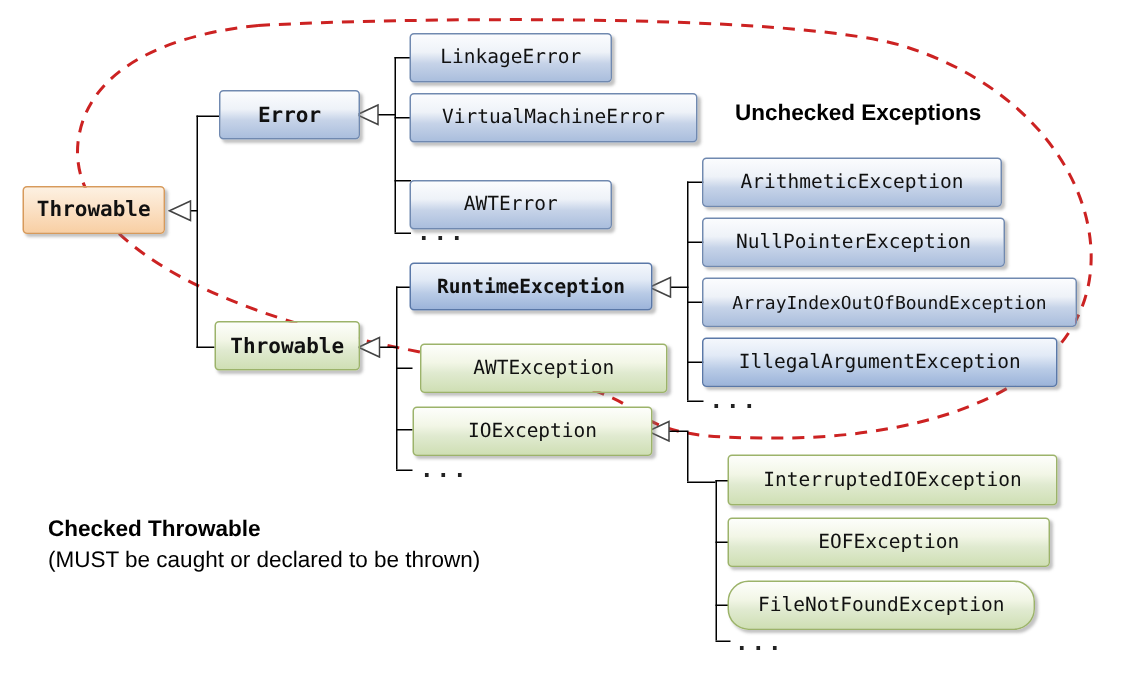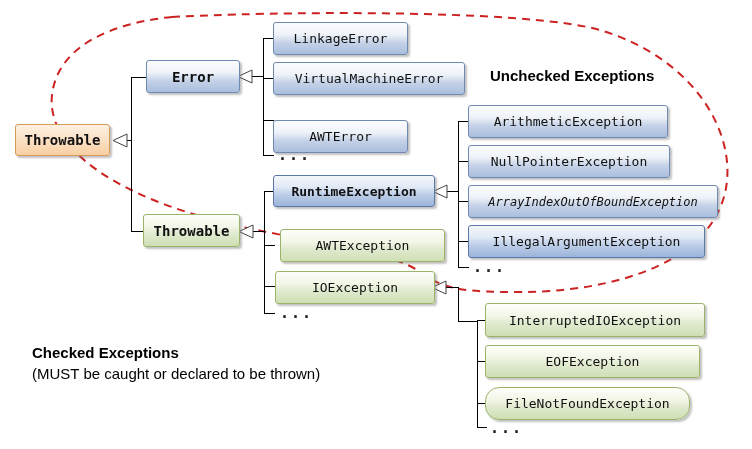--- a/index.html
+++ b/index.html
@@ -158,28 +158,28 @@
   <div class="node blue" style="left:273px;top:104px;width:135px;height:33px;margin-top:16px;">AWTError</div>
   <div class="dots" style="left:278px;top:146px;">...</div>
 
   <div class="node strong-blue bold" style="left:273px;top:175px;width:162px;height:32px;">RuntimeException</div>
   <div class="node green" style="left:280px;top:229px;width:165px;height:33px;">AWTException</div>
   <div class="node green" style="left:275px;top:271px;width:160px;height:33px;">IOException</div>
   <div class="dots" style="left:280px;top:304px;">...</div>
 
   <div class="node blue" style="left:468px;top:105px;width:200px;height:33px;">ArithmeticException</div>
   <div class="node blue" style="left:468px;top:145px;width:202px;height:33px;text-align:right;">NullPointerException</div>
-  <div class="node blue" style="left:468px;top:185px;width:250px;height:33px;font-size:12px;font-style:italic;">ArrayIndexOutOfBoundException</div>
+  <div class="node blue" style="left:468px;top:185px;width:250px;height:33px;font-size:12px;">ArrayIndexOutOfBoundException</div>
   <div class="node strong-blue" style="left:468px;top:225px;width:237px;height:33px;">IllegalArgumentException</div>
   <div class="dots" style="left:473px;top:258px;">...</div>
 
   <div class="node green" style="left:485px;top:303px;width:220px;height:34px;">InterruptedIOException</div>
   <div class="node green" style="left:485px;top:345px;width:215px;height:33px;">EOFException</div>
   <div class="node green" style="left:485px;top:387px;width:205px;height:33px;border-radius:14px;">FileNotFoundException</div>
   <div class="dots" style="left:490px;top:419px;">...</div>
 
   <div class="label bold" style="left:490px;top:67px;font-size:15px;">Unchecked Exceptions</div>
 
-  <div class="label bold" style="left:32px;top:344px;font-size:15px;">Checked Exceptions</div>
+  <div class="label bold" style="left:32px;top:344px;font-size:15px;">Checked Throwable</div>
 
   <div class="label" style="left:32px;top:365px;font-size:15px;">(MUST be caught or declared to be thrown)</div>
 
 </div>
 
 </body></html>

